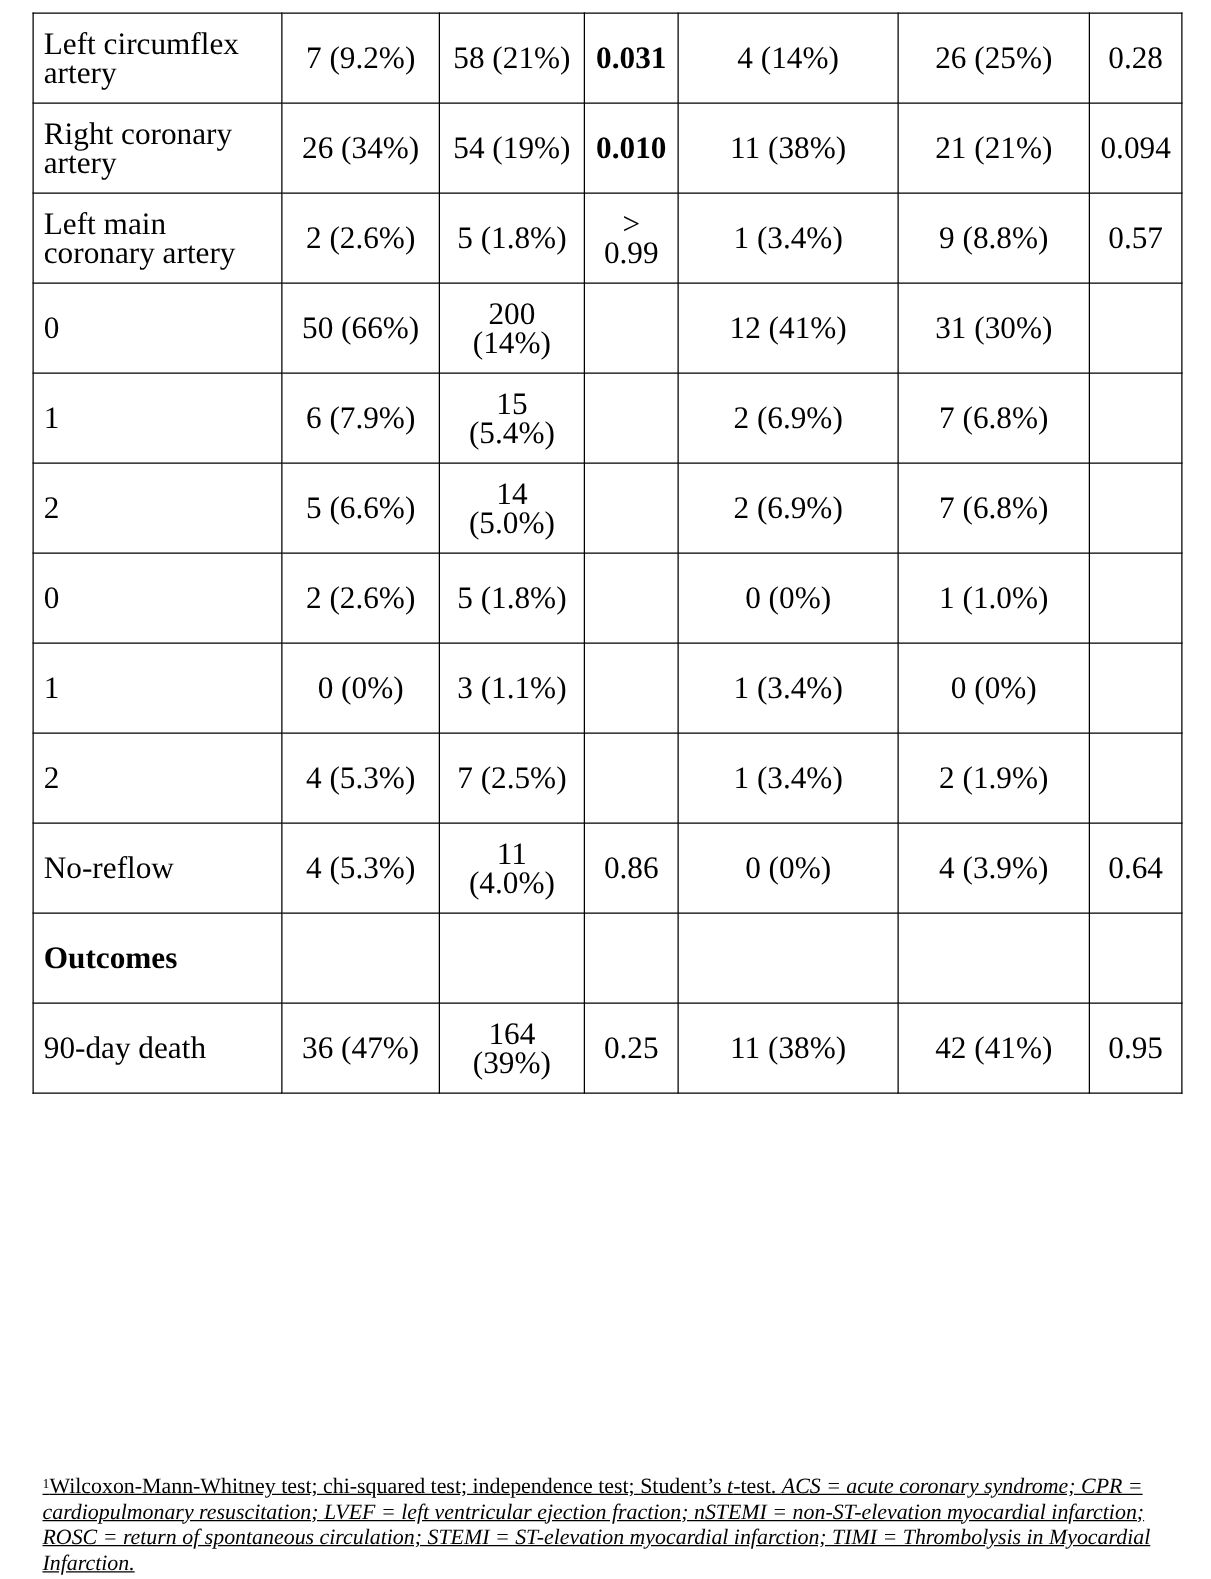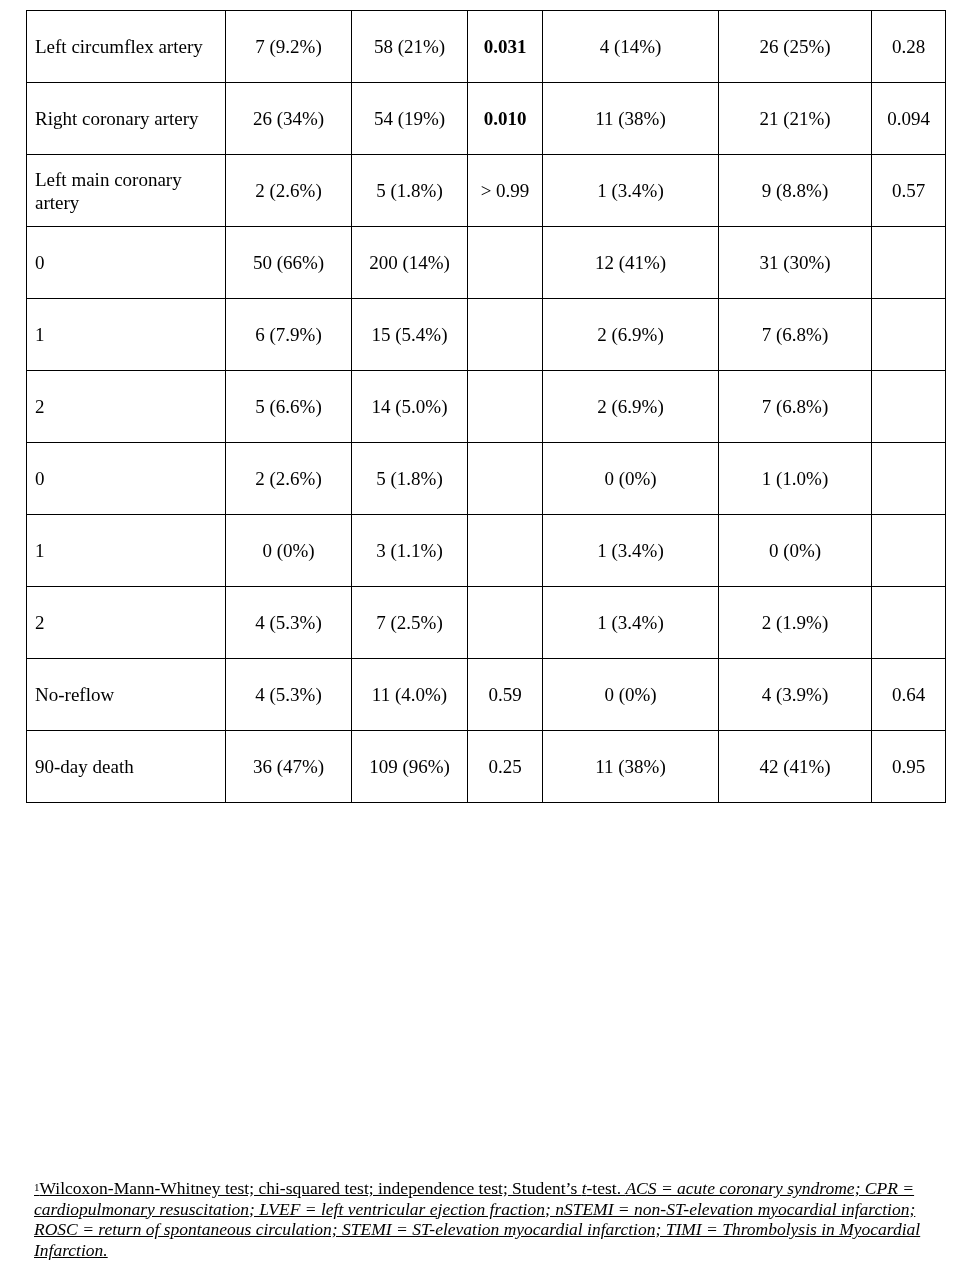--- a/index.html
+++ b/index.html
@@ -1,19 +1,19 @@
 <!DOCTYPE html>
 <html><head>
 <meta charset="utf-8">
 <style>
   html, body { margin: 0; padding: 0; background: #ffffff; }
   body { width: 969px; height: 1263px; position: relative; overflow: hidden;
          font-family: "Liberation Serif", "DejaVu Serif", serif; color: #000; }
   table.data { position: absolute; left: 26px; top: 10px; border-collapse: collapse;
-               table-layout: fixed; width: 919px; font-size: 19px; }
+               table-layout: fixed; width: 919px; font-size: 25px; }
   table.data td { border: 1.5px solid #000; height: 71px; padding: 0 8px; vertical-align: middle;
                   line-height: 23px; }
   td.label { text-align: left; }
   td.num { text-align: center; }
   td.indent { padding-left: 27px; }
   .bold { font-weight: bold; }
   .footnote { position: absolute; left: 34px; top: 1178px; width: 905px; font-size: 17.5px;
               line-height: 20.5px; text-decoration: underline; }
   .footnote sup { font-size: 11px; vertical-align: top; position: relative; top: -1px; }
   .footnote i { font-style: italic; }
@@ -110,29 +110,38 @@
         <td class="num">7 (2.5%)</td>
         <td class="num"></td>
         <td class="num">1 (3.4%)</td>
         <td class="num">2 (1.9%)</td>
         <td class="num"></td>
       </tr>
       <tr>
         <td class="label">No-reflow</td>
         <td class="num">4 (5.3%)</td>
         <td class="num">11 (4.0%)</td>
-        <td class="num">0.59</td>
+        <td class="num">0.86</td>
         <td class="num">0 (0%)</td>
         <td class="num">4 (3.9%)</td>
         <td class="num">0.64</td>
       </tr>
       <tr>
+        <td class="label bold">Outcomes</td>
+        <td class="num"></td>
+        <td class="num"></td>
+        <td class="num"></td>
+        <td class="num"></td>
+        <td class="num"></td>
+        <td class="num"></td>
+      </tr>
+      <tr>
         <td class="label">90-day death</td>
         <td class="num">36 (47%)</td>
-        <td class="num">109 (96%)</td>
+        <td class="num">164 (39%)</td>
         <td class="num">0.25</td>
         <td class="num">11 (38%)</td>
         <td class="num">42 (41%)</td>
         <td class="num">0.95</td>
       </tr>
     </tbody>
 </table>
 
 <div class="footnote">
   <sup>1</sup><span>Wilcoxon-Mann-Whitney test; chi-squared test; independence test; Student’s </span><i>t</i><span>-test. </span><i>ACS = acute coronary syndrome; CPR = cardiopulmonary resuscitation; LVEF = left ventricular ejection fraction; nSTEMI = non-ST-elevation myocardial infarction; ROSC = return of spontaneous circulation; STEMI = ST-elevation myocardial infarction; TIMI = Thrombolysis in Myocardial Infarction.</i>

